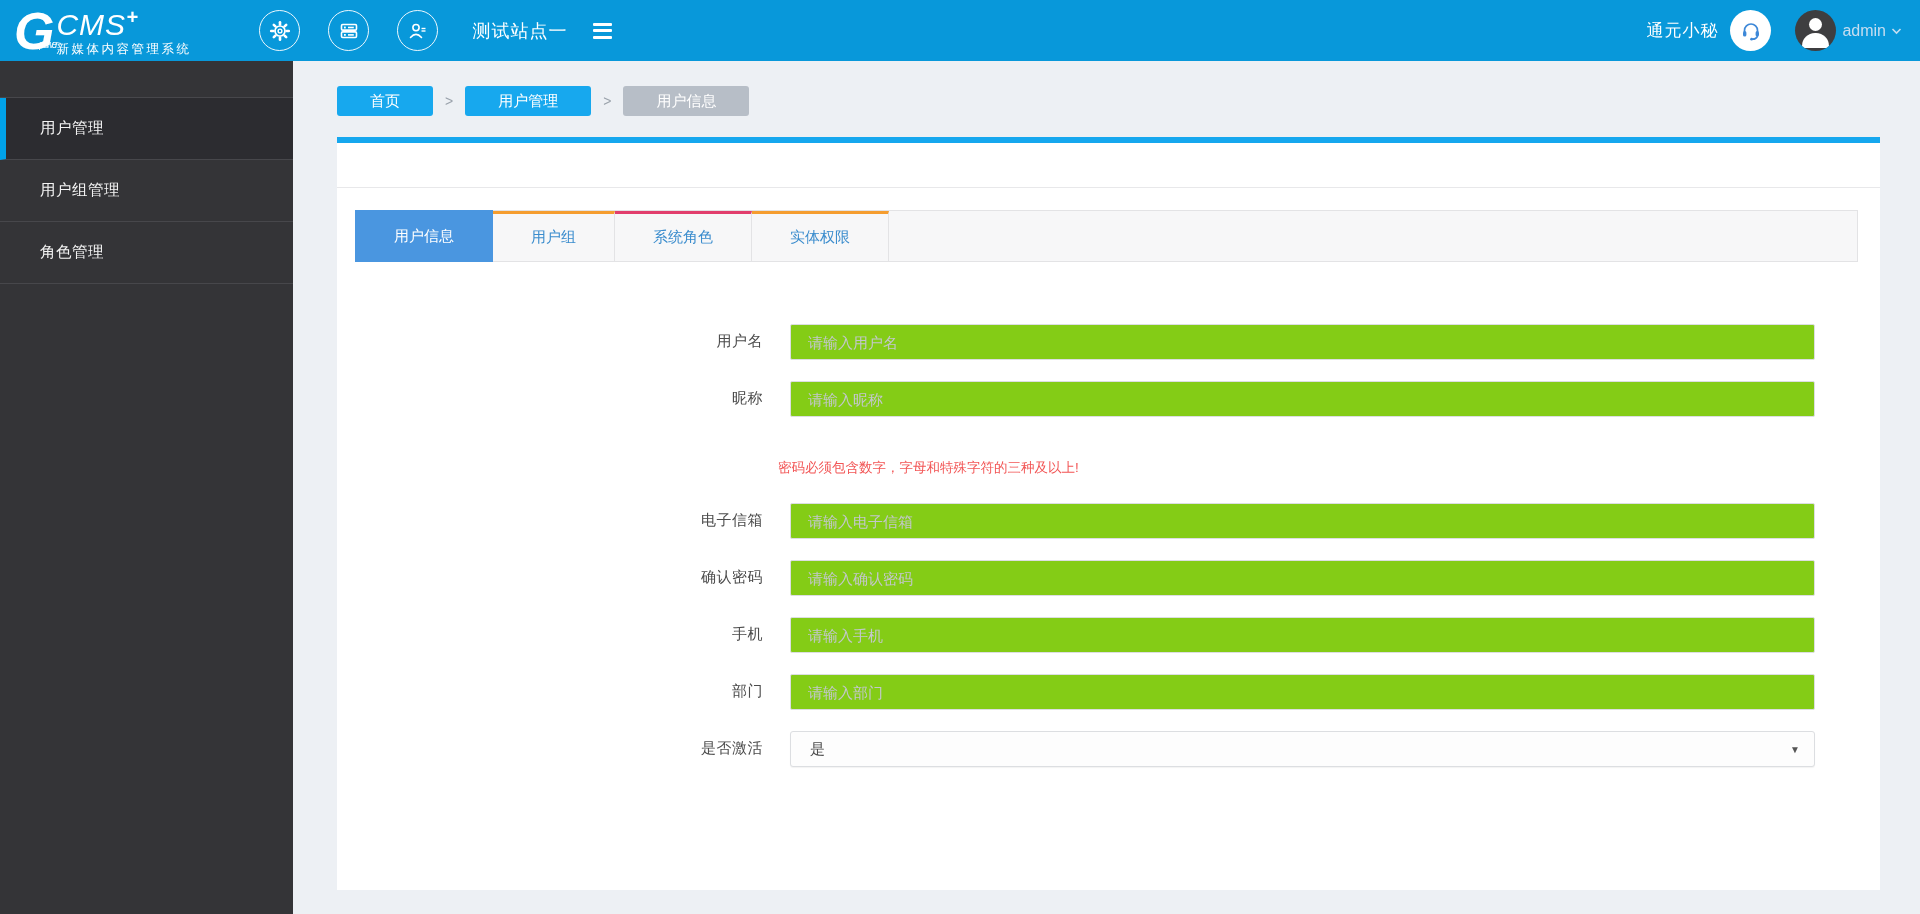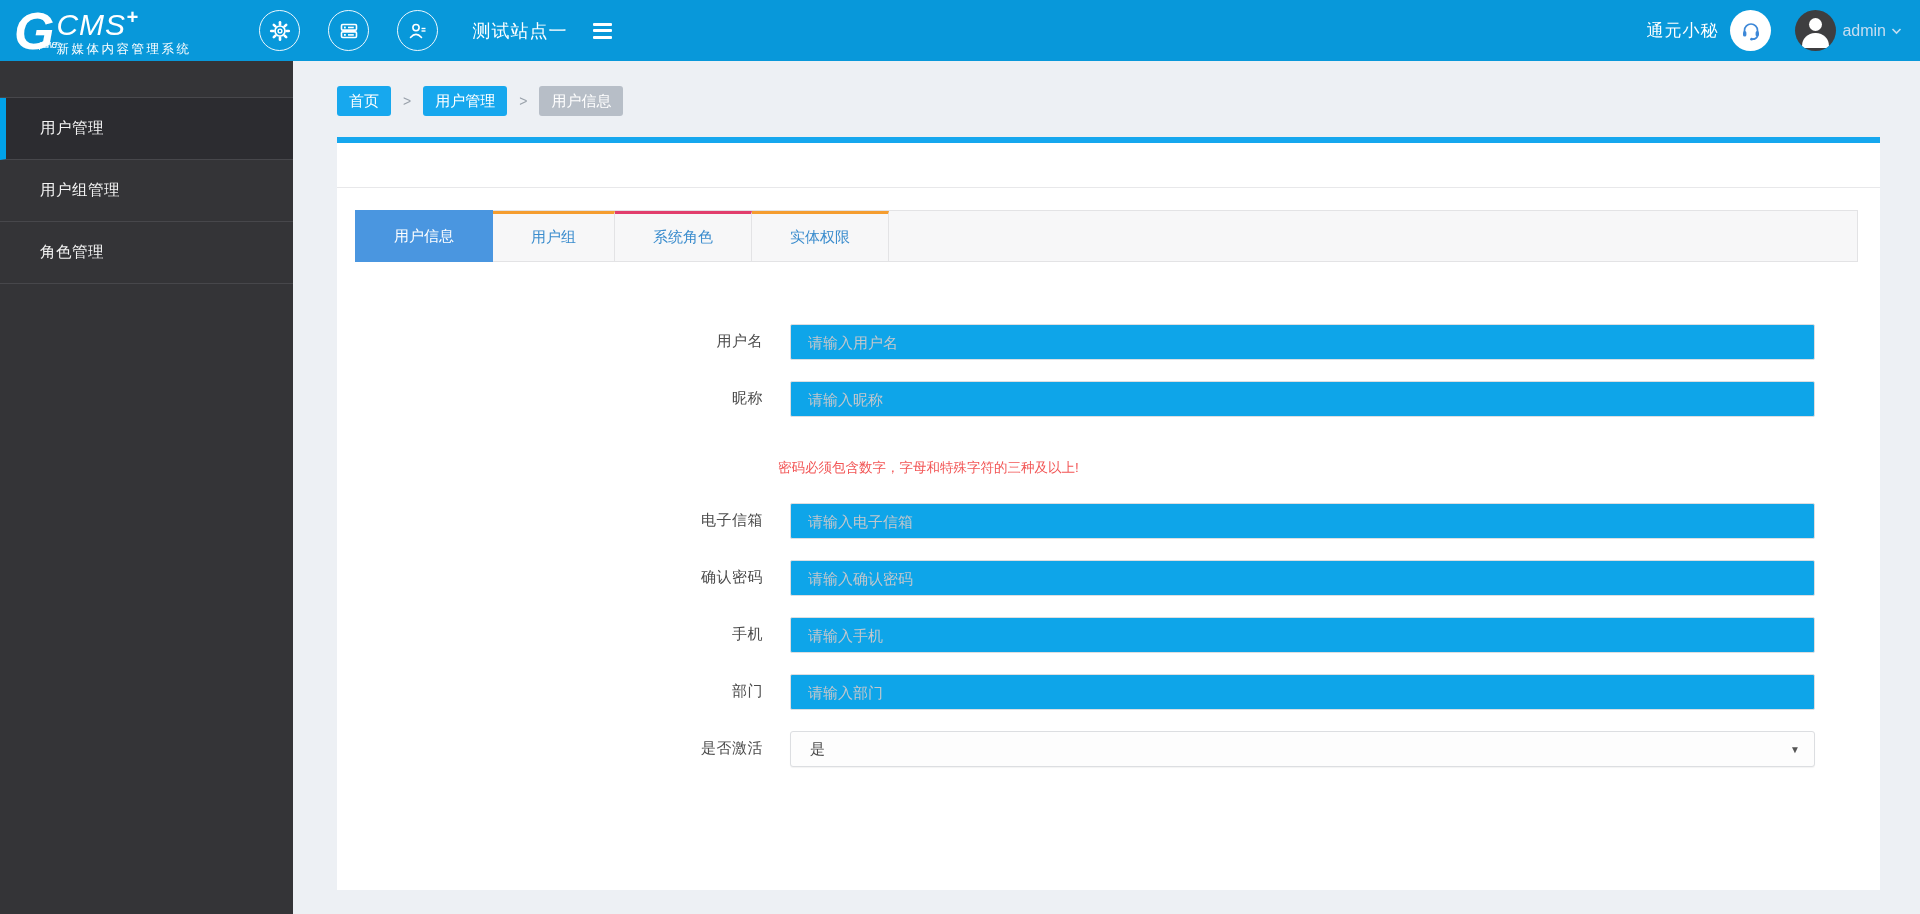--- a/index.html
+++ b/index.html
@@ -39,41 +39,41 @@
   
   .sidebar { position:absolute; top:61px; left:0; width:293px; bottom:0; background:#343437; }
   .sidebar-spacer { height:37px; border-bottom:1px solid #47474b; }
   .side-item { height:62px; display:flex; align-items:center; padding-left:40px; color:#f4f4f4;
                font-size:15.5px; letter-spacing:.5px; border-bottom:1px solid #47474b; cursor:pointer; }
   .side-item.active { background:#2c2c30; border-left:6px solid #00a2e9; padding-left:34px; }
 
   
   .content { position:absolute; top:61px; left:293px; right:0; bottom:0; padding:25px 40px 0 44px; }
   .breadcrumb { display:flex; align-items:center; height:30px; margin-bottom:21px; }
-  .crumb { height:30px; display:flex; align-items:center; padding:0 12px; border-radius:3px;
+  .crumb { height:30px; display:flex; align-items:center; padding:0 33px; border-radius:3px;
            color:#fff; font-size:15px; cursor:pointer; }
   .crumb.blue { background:#17a8ee; }
   .crumb.gray { background:#b7bec7; cursor:default; }
   .crumb-sep { color:#9aa2ab; font-size:14px; margin:0 12px; }
 
   .panel { width:1543px; height:753px; background:#fff; border-top:6px solid #16a7ee; }
   .panel-strip { height:45px; border-bottom:1px solid #e8e8ea; }
   .panel-body { padding:22px 22px 0 18px; }
 
   .tabbar { display:flex; height:52px; background:#f7f7f8; border:1px solid #e3e3e5; }
   .tab { display:flex; align-items:center; justify-content:center; padding:0 38px; font-size:15px;
          color:#3a8ccd; border-right:1px solid #e3e3e5; border-top:3px solid transparent; cursor:pointer; }
   .tab.active { background:#4a96e0; color:#fff; border-top:none; border-right:none;
                 margin:-1px 0 -1px -1px; padding:0 39px; }
 
   .form { margin-top:62px; }
   .form-row { display:flex; align-items:flex-end; margin-bottom:21px;gap:12px; }
   .form-label { flex:0 0 408px; text-align:right; font-size:15px; color:#4b4b4b; padding-bottom:9px; letter-spacing:.5px; }
   .form-ctl { margin-left:15px; width:1025px; }
-  .txt-input { width:100%; height:36px; border:1px solid #dcdee1; border-radius:2px; background:#0ea5e9;
+  .txt-input { width:100%; height:36px; border:1px solid #dcdee1; border-radius:2px; background:#84cc16;
                padding:0 17px; font-size:15px; color:#444; outline:none; font-family:inherit; }
   .txt-input::placeholder { color:#c3c7cc; }
   .form-hint { margin:2px 0 26px 423px; font-size:13.5px; color:#f25555; }
   .sel { position:relative; width:100%; height:36px; border:1px solid #dcdee1; border-radius:3px; background:#fdfdfd;
          display:flex; align-items:center; padding:0 19px; font-size:15px; color:#4a4a4a; cursor:pointer;
          box-shadow:0 1px 1px rgba(0,0,0,.05); }
   .sel .caret { position:absolute; right:14px; top:50%; transform:translateY(-50%); font-size:10px; color:#555; }
 
   svg { display:block; }
 </style>

